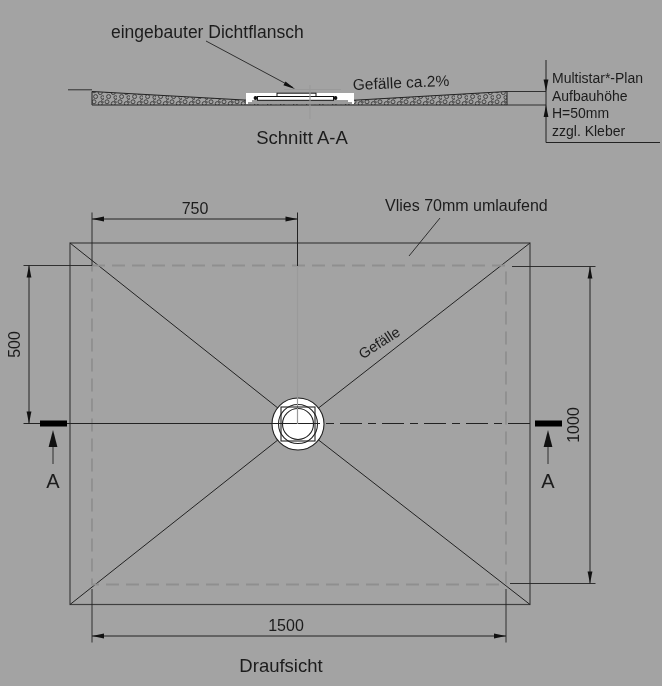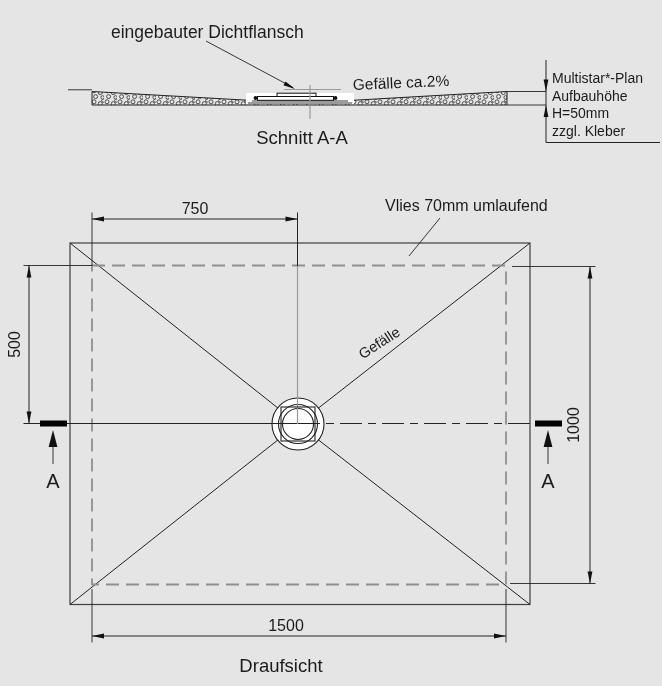--- a/index.html
+++ b/index.html
@@ -1,16 +1,16 @@
 <!DOCTYPE html>
 <html><head>
 <meta charset="utf-8">
 <style>
   html,body{margin:0;padding:0;background:#ffffff;}
-  .page{width:662px;height:686px;position:relative;background:#e5e5e5;overflow:hidden;}
+  .page{width:662px;height:686px;position:relative;background:#a3a3a3;overflow:hidden;}
   svg{display:block;}
   text{font-family:"Liberation Sans", sans-serif; fill:#1c1c1c;}
   .t-label{font-size:17.5px;}
   .t-vlies{font-size:16px;}
   .t-caption{font-size:18.5px;}
   .t-dim{font-size:16px;}
   .t-note{font-size:14px;}
   .t-marker{font-size:20px;}
   .t-slope-plan{font-size:14.5px;}
   .t-slope-sec{font-size:15.5px;}

